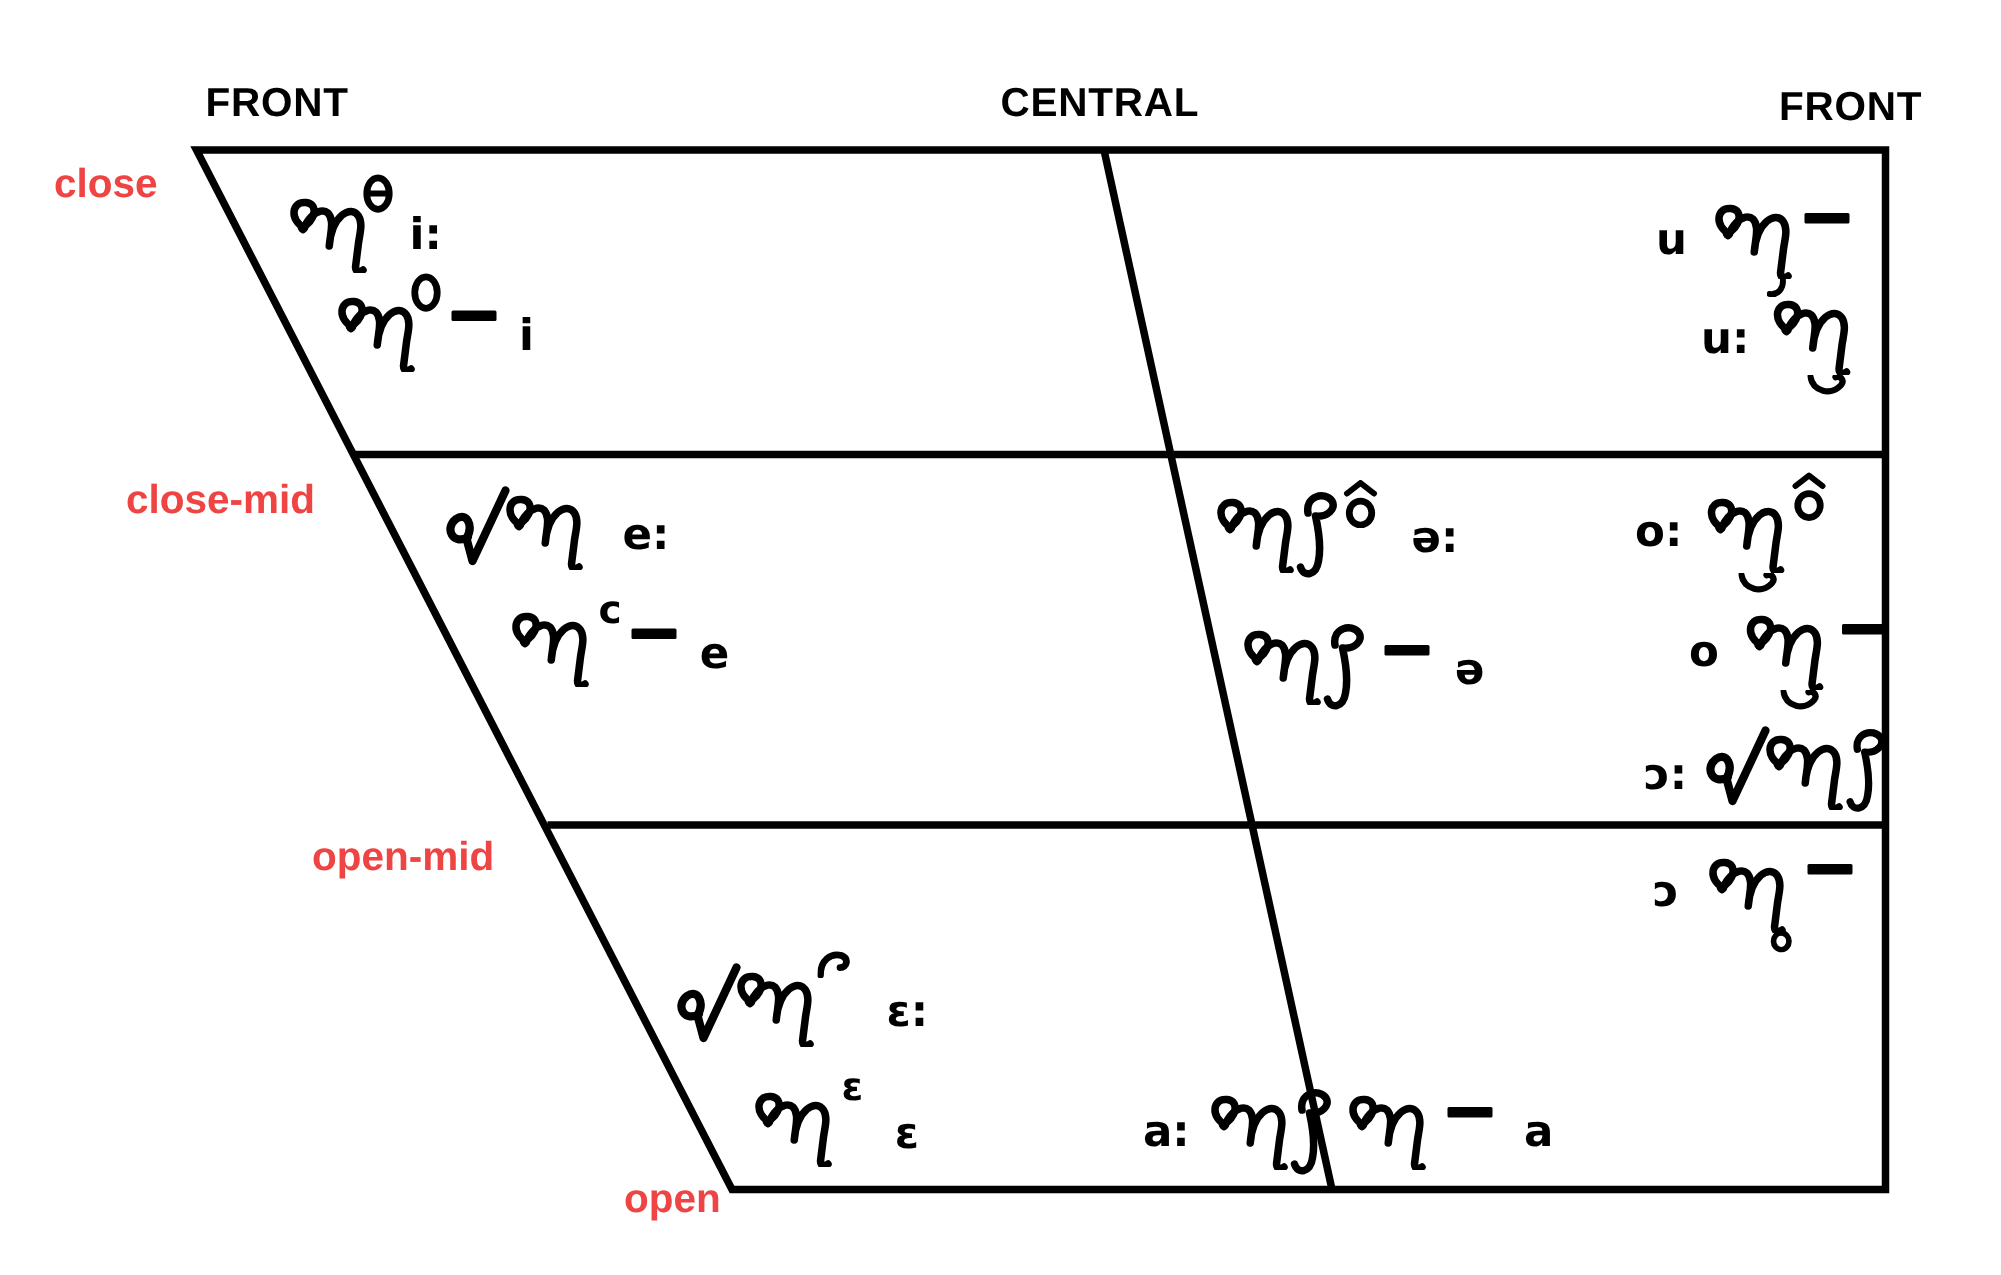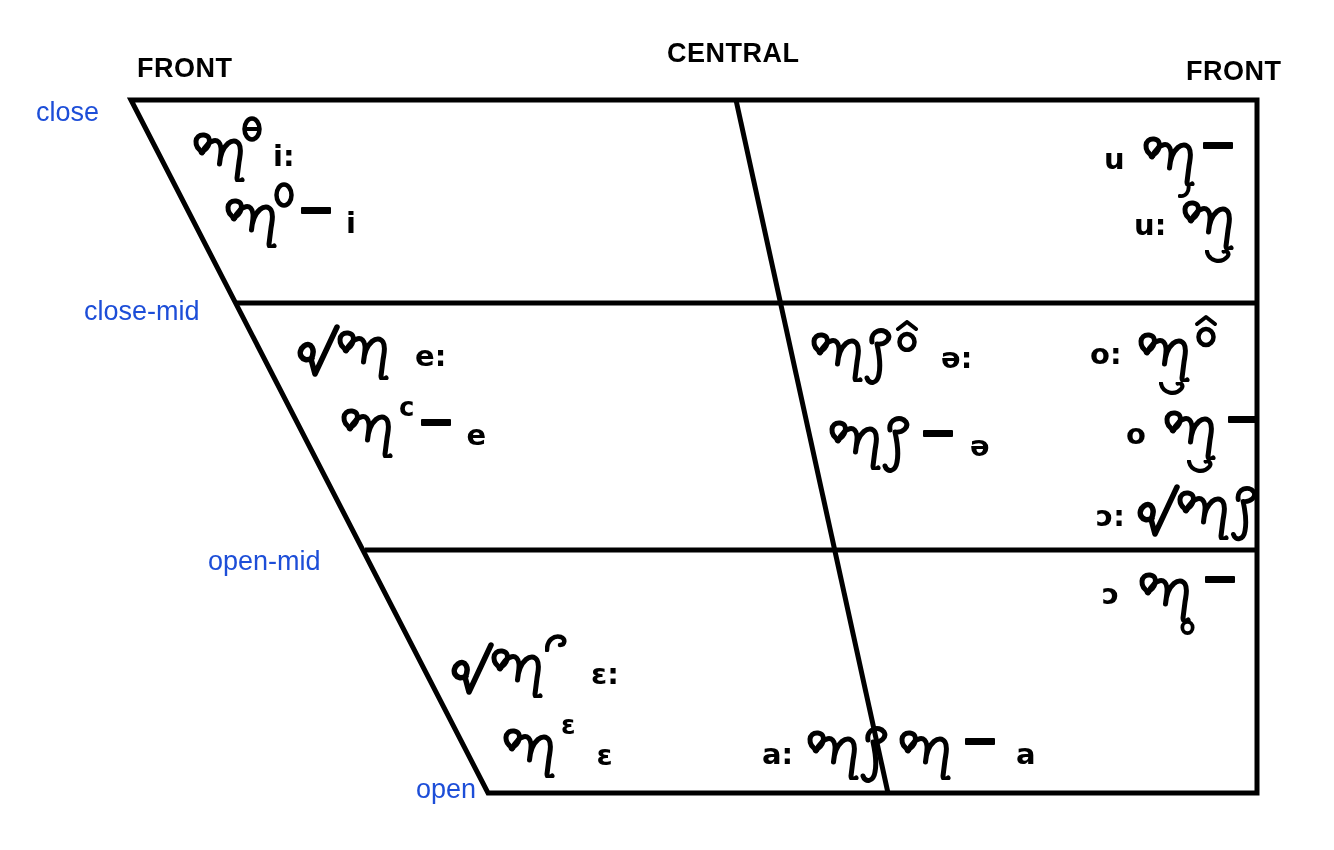--- a/index.html
+++ b/index.html
@@ -1,21 +1,21 @@
 <!DOCTYPE html>
 <html><head>
 <meta charset="utf-8">
 <style>
   html,body{margin:0;padding:0;background:#ffffff;}
   #stage{position:relative;width:1334px;height:836px;background:#fff;overflow:hidden;
          font-family:"Liberation Sans",sans-serif;color:#000;}
   .axis-label{position:absolute;font-weight:bold;font-size:27px;letter-spacing:.5px;
               font-family:"Liberation Sans",sans-serif;color:#000;white-space:nowrap;}
-  .row-label{position:absolute;font-weight:normal;font-size:27px;
-             font-family:"Liberation Sans",sans-serif;color:#1d4ed8;white-space:nowrap;}
+  .row-label{position:absolute;font-weight:bold;font-size:27px;
+             font-family:"Liberation Sans",sans-serif;color:#ef4444;white-space:nowrap;margin-top:10px;}
   .entry{position:absolute;display:flex;align-items:flex-start;gap:7px;}
   .vlabel{font-family:"DejaVu Sans",sans-serif;font-weight:bold;font-size:29px;line-height:1;
           color:#000;white-space:nowrap;}
   .vsup{font-family:"DejaVu Sans",sans-serif;font-weight:bold;font-size:26px;line-height:1;color:#000;}
   .dash{width:30px;height:7px;background:#000;border-radius:1px;flex:0 0 auto;}
   svg.cluster{flex:0 0 auto;overflow:visible;}
   #lines{position:absolute;left:0;top:0;}
 </style>
 </head>
 <body>
@@ -63,25 +63,25 @@
   </svg>
 
   <svg id="lines" width="1334" height="850">
     <polygon points="131,100 1257,100 1257,793 488,793" fill="none" stroke="#000" stroke-width="5" stroke-linejoin="miter"></polygon>
     <line x1="736" y1="100" x2="888" y2="793" stroke="#000" stroke-width="5"></line>
     <line x1="236" y1="303" x2="1257" y2="303" stroke="#000" stroke-width="5"></line>
     <line x1="365" y1="550" x2="1257" y2="550" stroke="#000" stroke-width="5"></line>
   </svg>
 
   <div class="axis-label" style="left:137px;top:53px">FRONT</div>
-  <div class="axis-label" style="left:667px;top:38px">CENTRAL</div>
+  <div class="axis-label" style="left:667px;top:53px">CENTRAL</div>
   <div class="axis-label" style="left:1186px;top:56px">FRONT</div>
 
   <div class="row-label" style="left:36px;top:97px">close</div>
-  <div class="row-label" style="left:84px;top:296px">close-mid</div>
+  <div class="row-label" style="left:84px;top:308px">close-mid</div>
   <div class="row-label" style="left:208px;top:546px">open-mid</div>
   <div class="row-label" style="left:416px;top:774px">open</div>
 
   <div class="entry" style="left:190px;top:116px">
     <svg class="cluster" width="76" height="66" aria-label="m-glyph with barred-circle superscript">
       <use href="#g-m" x="0" y="14" width="58" height="52"></use>
       <use href="#g-theta" x="51" y="0" width="22" height="26"></use>
     </svg>
     <span class="vlabel" style="margin-top:26px">i:</span>
   </div>

